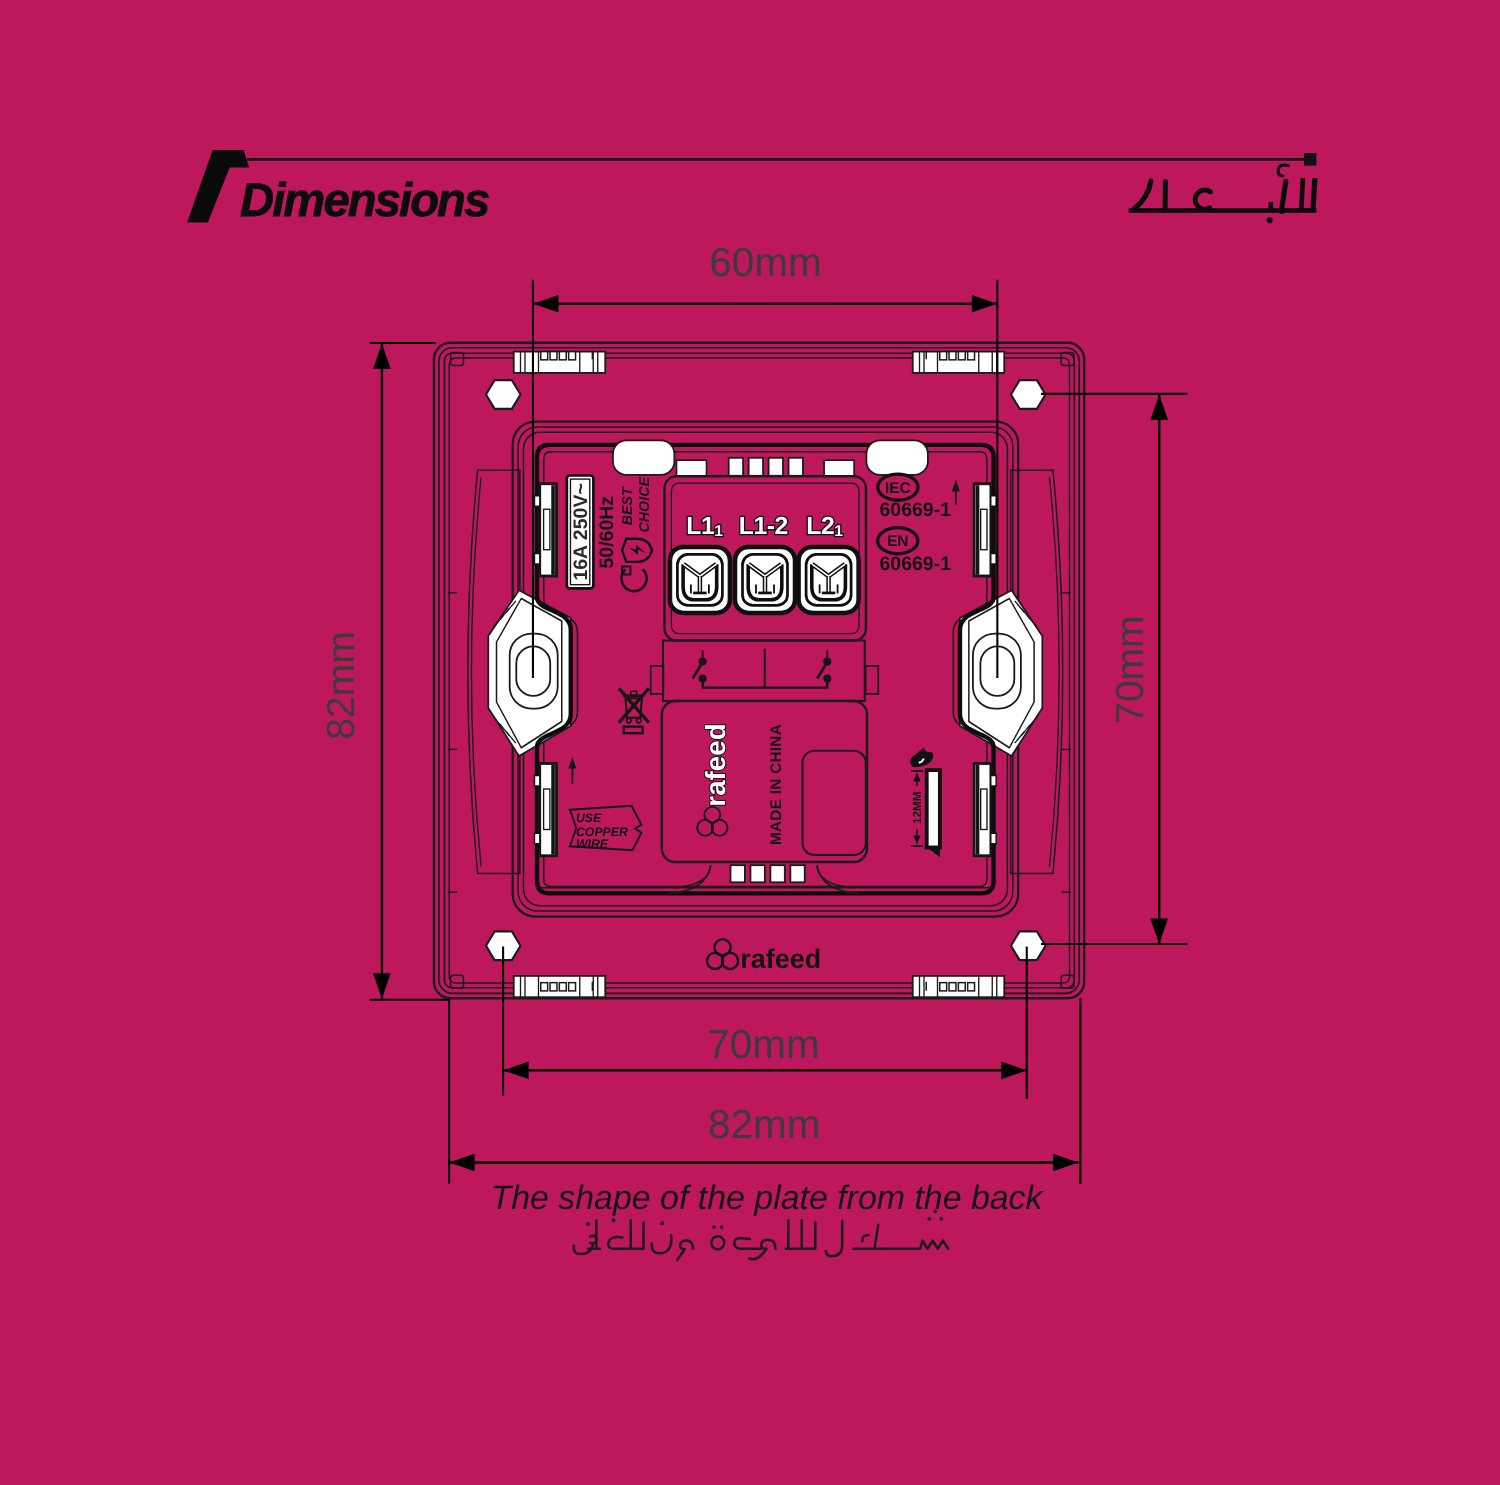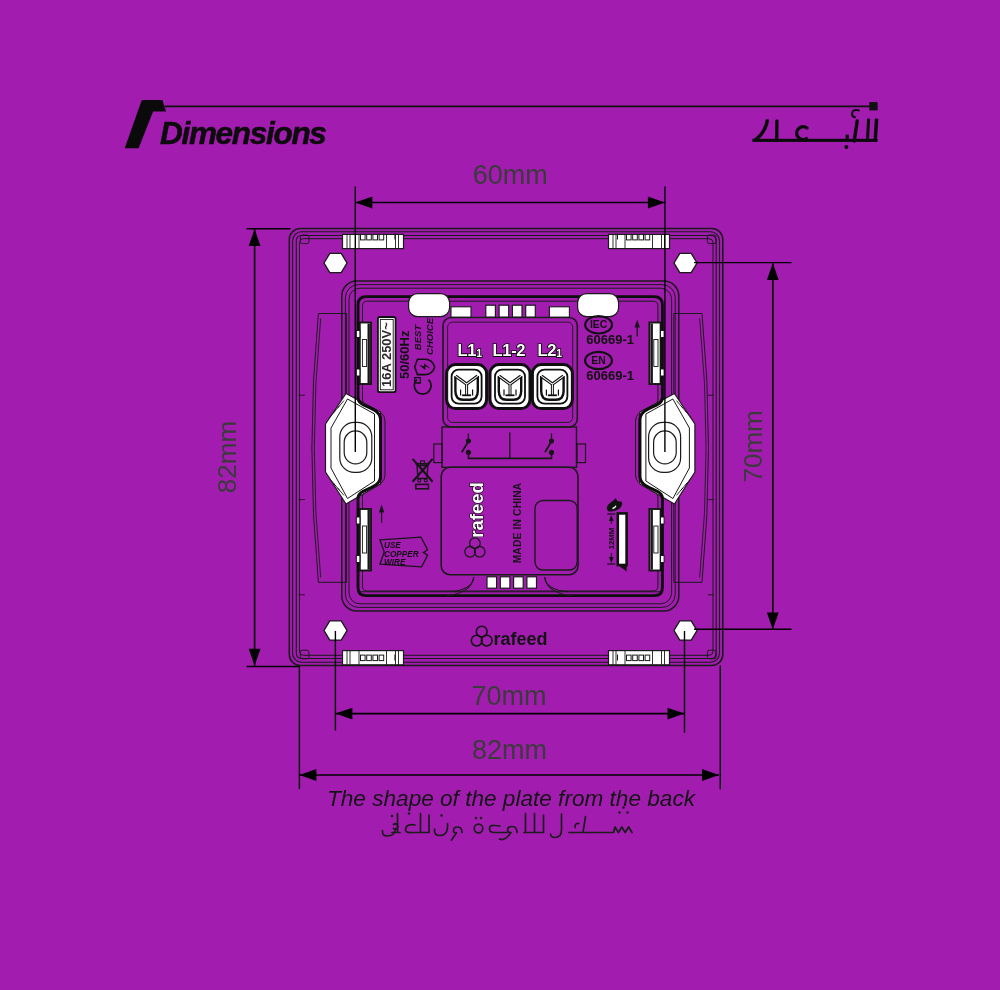--- a/index.html
+++ b/index.html
@@ -1,16 +1,16 @@
 <!DOCTYPE html>
 <html><head>
 <meta charset="utf-8">
 <style>
 html,body{margin:0;padding:0;background:#fff;}
-#c{position:relative;width:1000px;height:990px;background:#a21caf;overflow:hidden;}
+#c{position:relative;width:1000px;height:990px;background:#be185d;overflow:hidden;}
 text{font-family:"Liberation Sans",sans-serif;}
 </style>
 </head>
 <body>
 <div id="c">
 <svg width="1000" height="990" viewBox="0 0 1000 990" fill="none">
 
 <g id="header">
 <path d="M141.8,100 L162.4,100 L166.1,111.6 L153.1,111.6 L138.6,148.3 L124.7,148.3 Z" fill="#0a0a0a"></path>
 <line x1="164.8" y1="106.3" x2="870.5" y2="106.3" stroke="#111" stroke-width="1.8"></line>

